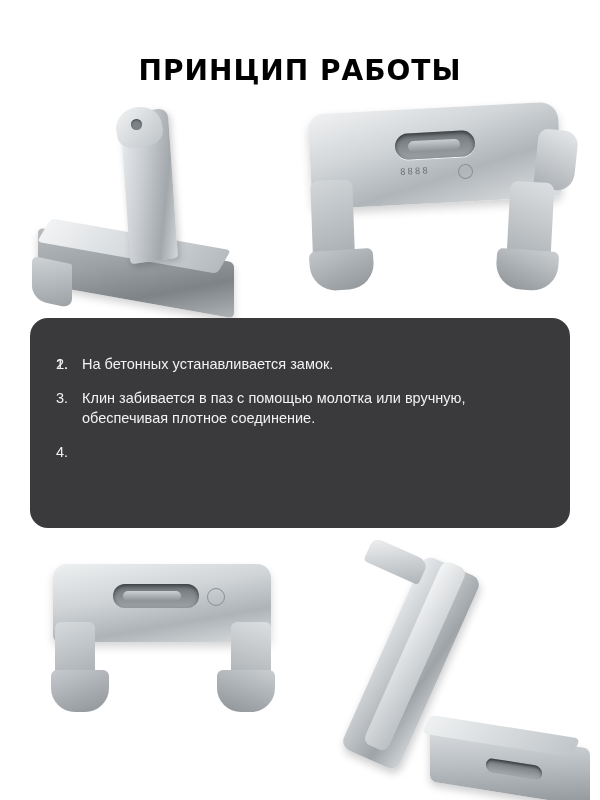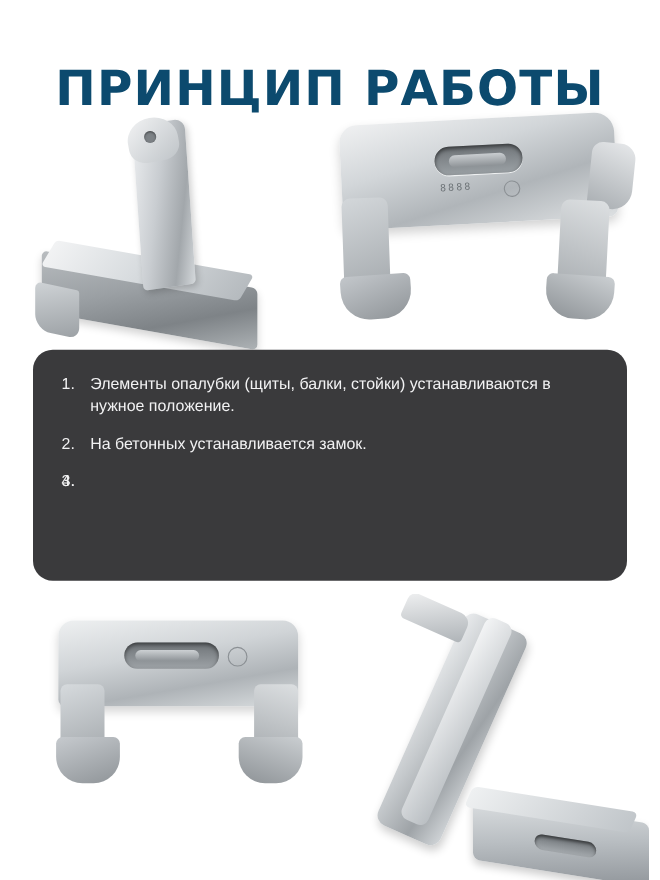--- a/index.html
+++ b/index.html
@@ -21,25 +21,25 @@
     background: #ffffff;
   }
 
   
   .title {
     position: absolute;
     top: 28px;
     left: 0;
     width: 600px;
     text-align: center;
-    font-size: 44px;
+    font-size: 28px;
     line-height: 48px;
     font-weight: bold;
     letter-spacing: 1px;
-    color: #0c4a6e;
+    color: #000000;
     font-family: "DejaVu Sans", sans-serif;
   }
 
   
   .photos-top {
     position: absolute;
     top: 95px;
     left: 0;
     width: 600px;
     height: 225px;
@@ -462,28 +462,28 @@
       <div class="arm-right"></div>
       <div class="hook-right"></div>
     </div>
 
   </div>
 
   <div class="steps-card">
     <ol class="steps">
       <li>
         <span class="num">1.</span>
-        <span>Элементы опалубки (щиты, балки, стойки) устанавливаются в нужное положение.</span>
       </li>
       <li>
         <span class="num">2.</span>
         <span>На бетонных устанавливается замок.</span>
       </li>
       <li>
         <span class="num">3.</span>
+        <span>Клин забивается в паз с помощью молотка или вручную, обеспечивая плотное соединение.</span>
       </li>
       <li>
         <span class="num">4.</span>
       </li>
     </ol>
   </div>
 
   <div class="photos-bottom">
 
     <div class="photo" id="photo-lock-front">

